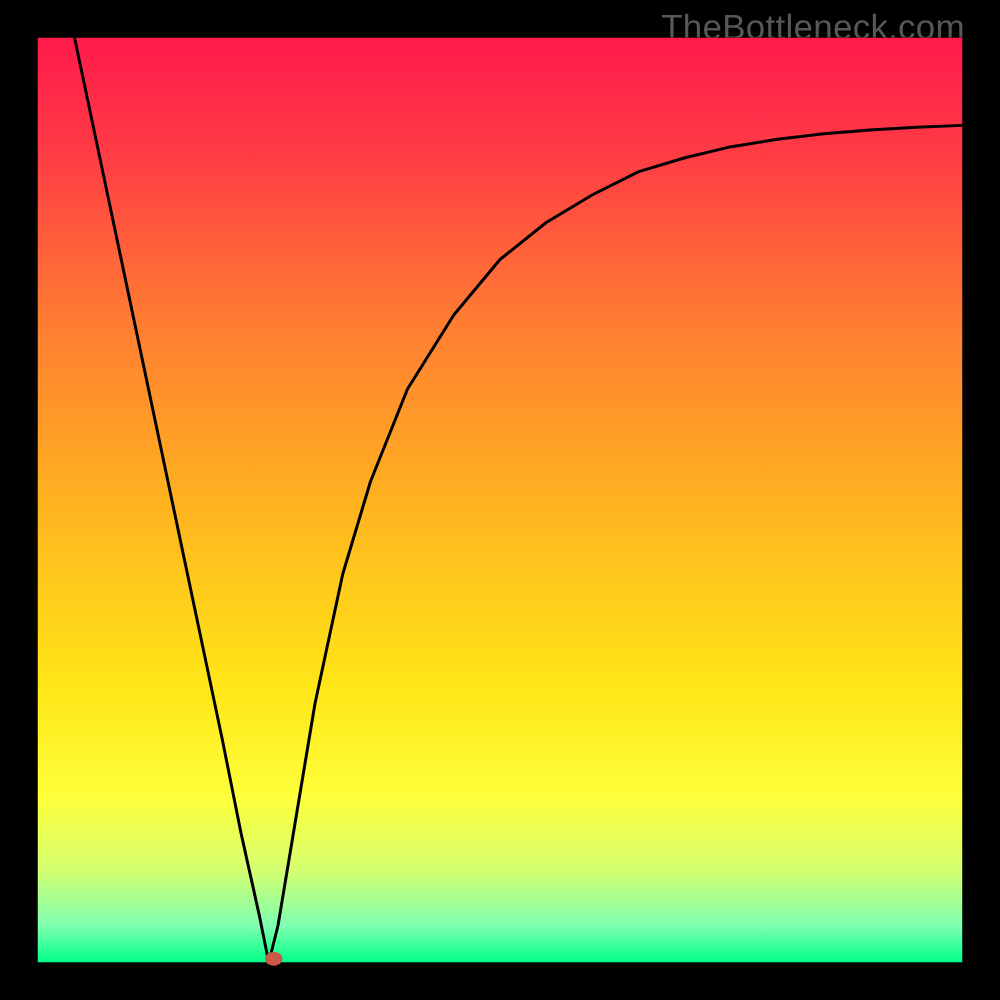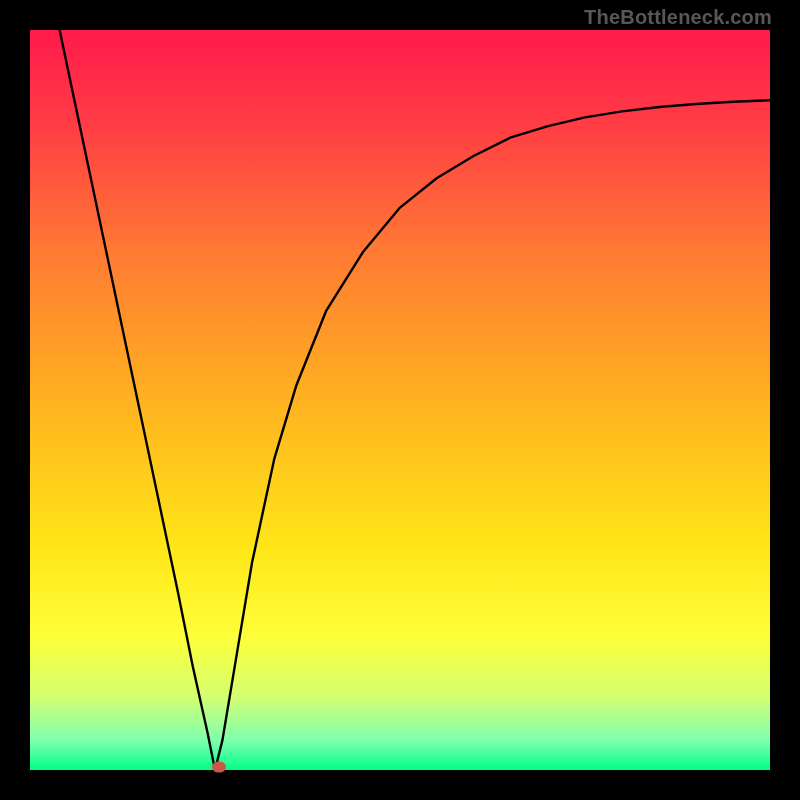--- a/index.html
+++ b/index.html
@@ -24,22 +24,22 @@
     left: 0;
     top: 0;
     width: 740px;
     height: 740px;
   }
   .watermark {
     position: absolute;
     top: 6px;
     right: 28px;
     color: #575757;
-    font-size: 20px;
-    font-weight: 700;
+    font-size: 28px;
+    font-weight: 400;
     letter-spacing: 0.2px;
   }
   .marker {
     position: absolute;
     width: 14px;
     height: 11px;
     background: #c95946;
     border-radius: 50% / 55%;
     transform: translate(-50%, -50%);
   }

